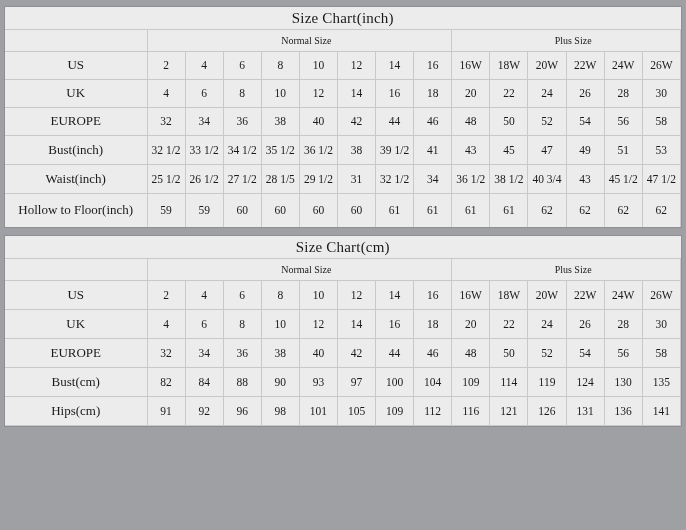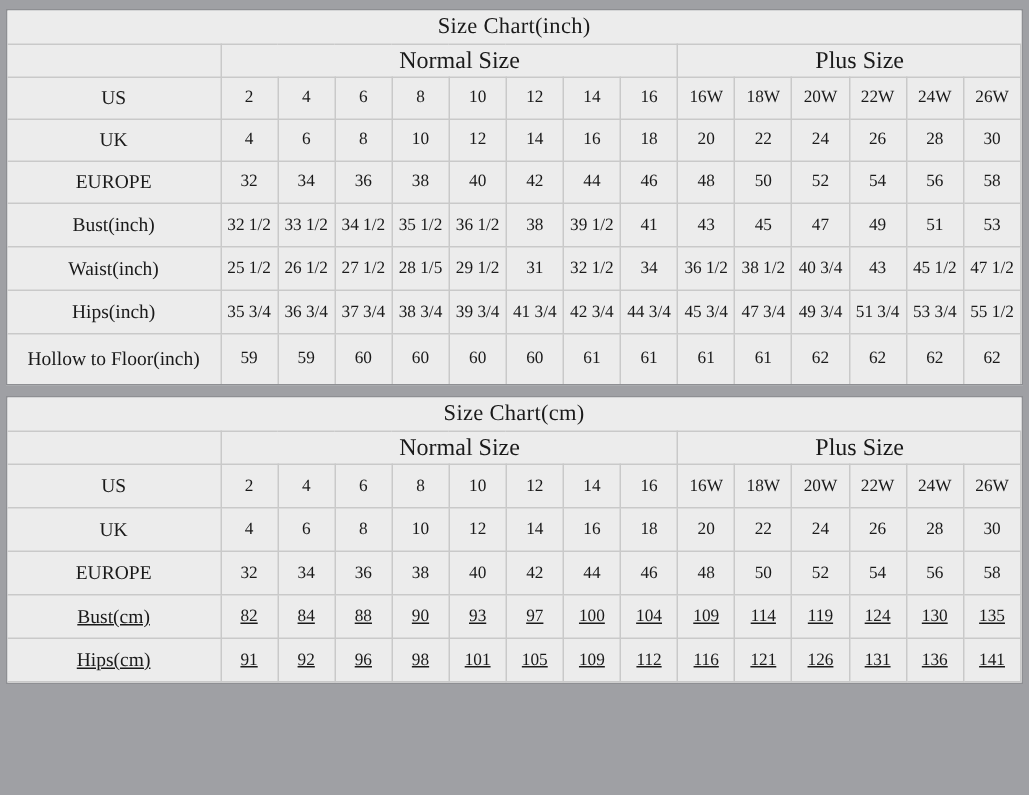--- a/index.html
+++ b/index.html
@@ -46,21 +46,21 @@
   .title-cell {
     font-size: 15px;
     height: 22px;
     border-top: none;
     border-left: none;
     border-right: none;
     background: #ececec;
     letter-spacing: .2px;
   }
   .grp-cell {
-    font-size: 16px;
+    font-size: 10px;
     height: 21px;
     background: #ececec;
     padding-left: 14px;
   }
   .blank-cell {
     background: #ececec;
     border-left: none;
   }
   .rowlabel {
     font-size: 13px;
@@ -80,21 +80,21 @@
   tr.r-floor td {
     height: 33px;
     border-bottom: none;
   }
   tr.r-floor td.rowlabel {
     font-size: 13px;
     margin-top: 12px;
   }
   .c-inch tr.r-us td, .c-inch tr.r-uk td, .c-inch tr.r-eu td { height: 27px; }
   .c-cm tr.r-us td, .c-cm tr.r-uk td, .c-cm tr.r-eu td { height: 28px; }
-  .c-cm tr.r-bust td, .c-cm tr.r-waist td, .c-cm tr.r-hips td { height: 28px; text-decoration: underline; }
+  .c-cm tr.r-bust td, .c-cm tr.r-waist td, .c-cm tr.r-hips td { height: 28px; }
 </style>
 </head>
 <body>
 
 <div class="page">
 
   <div class="chart c-inch">
     <table>
       <colgroup>
         <col style="width:142px">
@@ -187,37 +187,20 @@
           <td class="data-cell">31</td>
           <td class="data-cell">32 1/2</td>
           <td class="data-cell">34</td>
           <td class="data-cell">36 1/2</td>
           <td class="data-cell">38 1/2</td>
           <td class="data-cell">40 3/4</td>
           <td class="data-cell">43</td>
           <td class="data-cell">45 1/2</td>
           <td class="data-cell">47 1/2</td>
         </tr>
-        <tr class="r-hips">
-          <td class="rowlabel">Hips(inch)</td>
-          <td class="data-cell">35 3/4</td>
-          <td class="data-cell">36 3/4</td>
-          <td class="data-cell">37 3/4</td>
-          <td class="data-cell">38 3/4</td>
-          <td class="data-cell">39 3/4</td>
-          <td class="data-cell">41 3/4</td>
-          <td class="data-cell">42 3/4</td>
-          <td class="data-cell">44 3/4</td>
-          <td class="data-cell">45 3/4</td>
-          <td class="data-cell">47 3/4</td>
-          <td class="data-cell">49 3/4</td>
-          <td class="data-cell">51 3/4</td>
-          <td class="data-cell">53 3/4</td>
-          <td class="data-cell">55 1/2</td>
-        </tr>
         <tr class="r-floor">
           <td class="rowlabel">Hollow to Floor(inch)</td>
           <td class="data-cell">59</td>
           <td class="data-cell">59</td>
           <td class="data-cell">60</td>
           <td class="data-cell">60</td>
           <td class="data-cell">60</td>
           <td class="data-cell">60</td>
           <td class="data-cell">61</td>
           <td class="data-cell">61</td>

